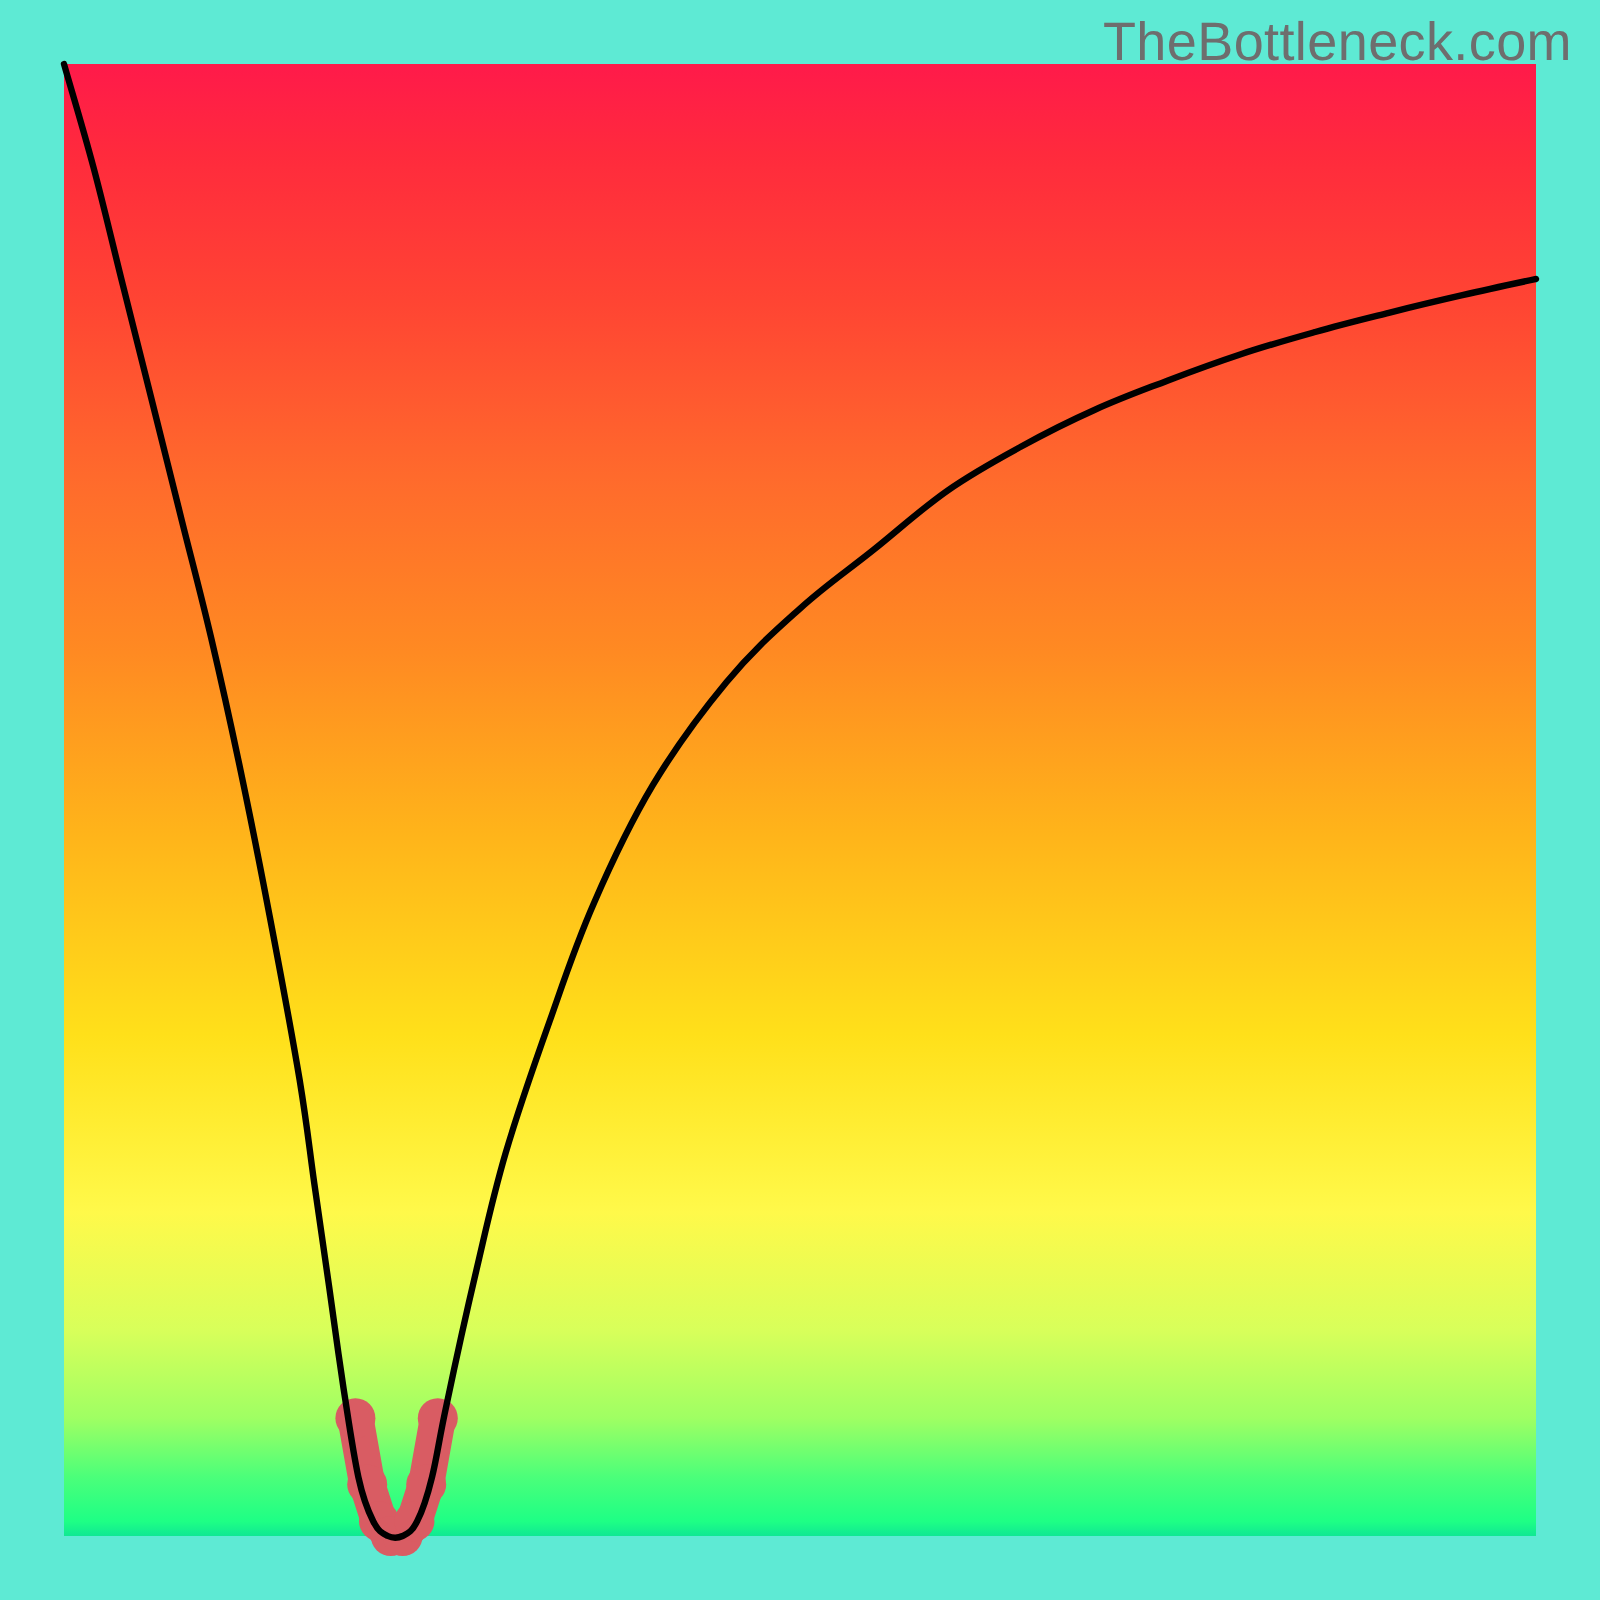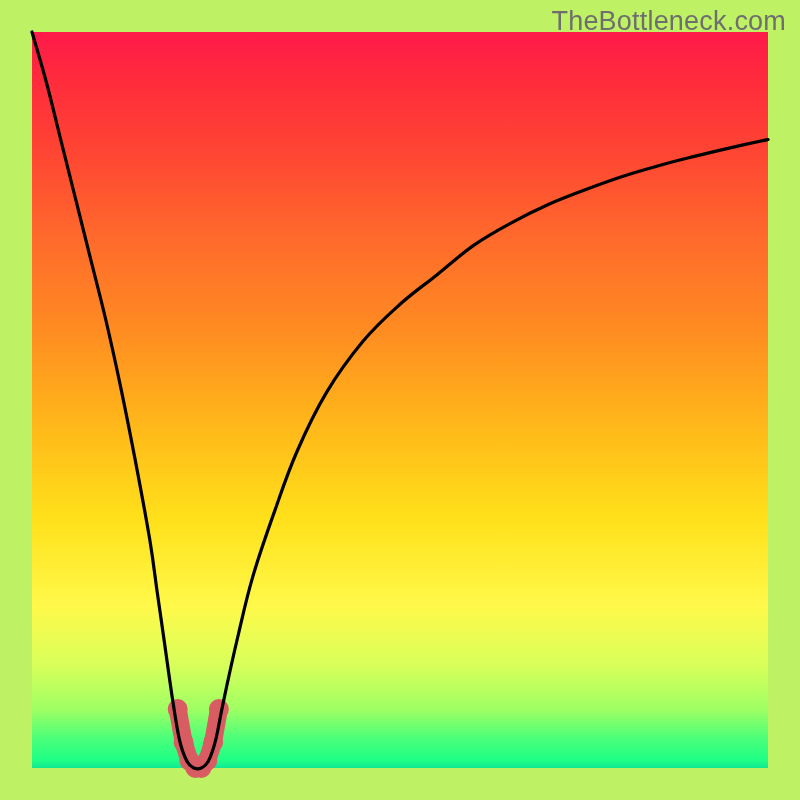--- a/index.html
+++ b/index.html
@@ -10,21 +10,21 @@
     background: #000;
     overflow: hidden;
     font-family: Arial, Helvetica, sans-serif;
   }
   .frame {
     position: absolute;
     left: 0;
     top: 0;
     width: 800px;
     height: 800px;
-    background: #bef264;
+    background: #5eead4;
   }
   .plot {
     position: absolute;
     left: 32px;
     top: 32px;
     width: 736px;
     height: 736px;
     background: linear-gradient(to bottom,
       #ff1a4a 0%,
       #ff2a3d 6%,

